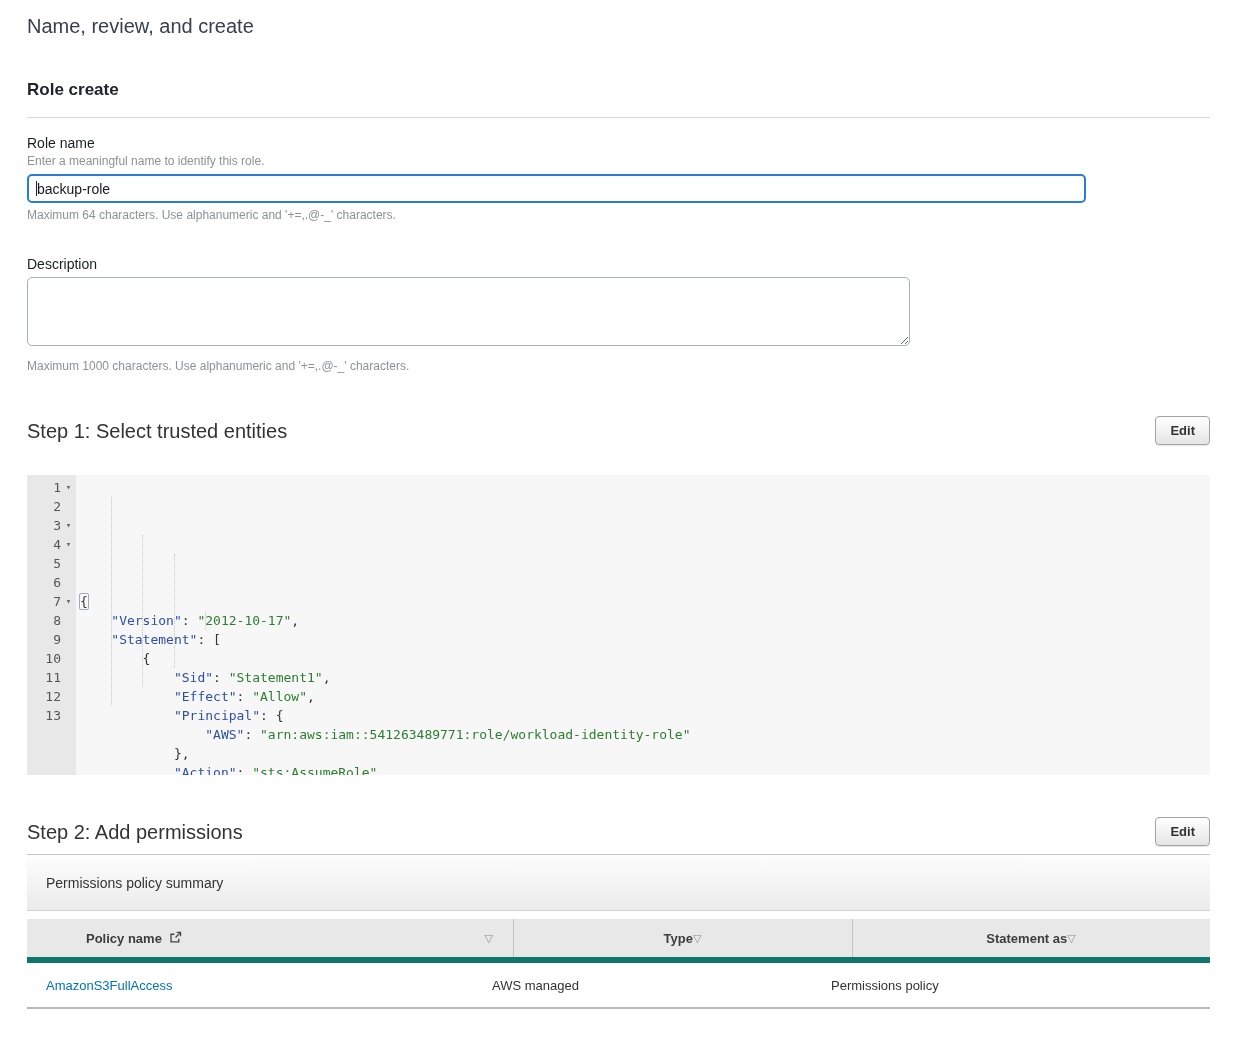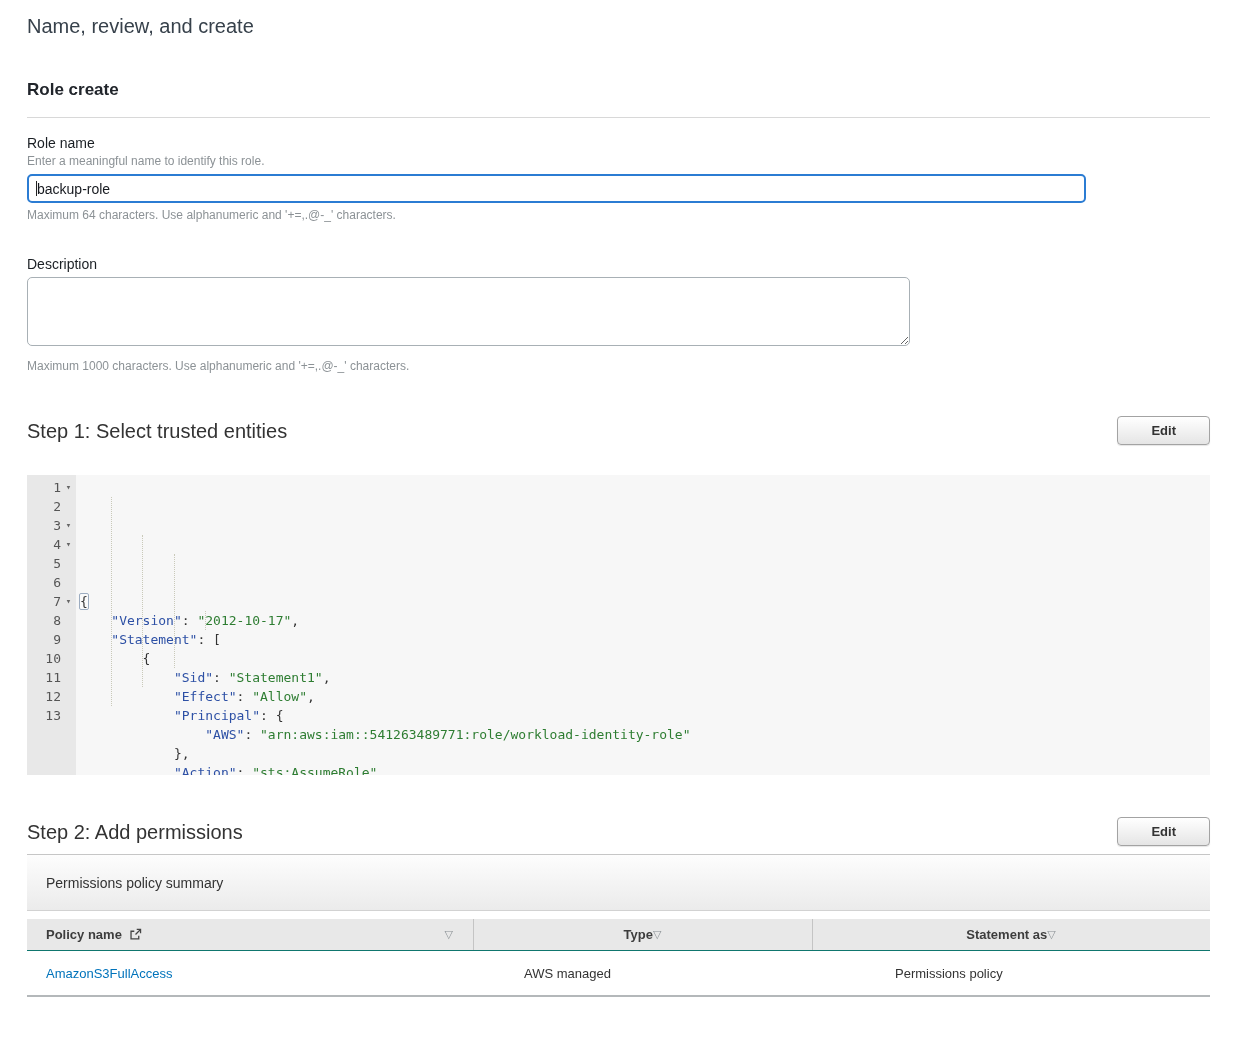--- a/index.html
+++ b/index.html
@@ -34,21 +34,21 @@
     padding:6px 8px; resize:vertical; outline:none; background:#fff;
   }
   .desc-group { margin-top:33px; }
   .desc-group .constraint { margin-top:9px; }
 
   .step-row { display:flex; justify-content:space-between; align-items:center; margin-top:42px; }
   .step-row.second { }
   .step-heading { font-size:20px; font-weight:400; color:#333; line-height:24px; }
   .btn-edit {
     font-family:"Liberation Sans", sans-serif; font-size:13px; font-weight:700; color:#333;
-    padding:0 33px; height:29px; border:1px solid #a3a3a3; border-radius:4px;
+    padding:0 14px; height:29px; border:1px solid #a3a3a3; border-radius:4px;
     background:linear-gradient(#ffffff,#e5e5e5); box-shadow:0 1px 1px rgba(0,0,0,.10);
     cursor:pointer;
   }
 
   
   .editor {
     display:flex; margin-top:30px; height:300px; background:#f7f7f7;
     font-family:"DejaVu Sans Mono", monospace; font-size:13px; line-height:19px;
     position:relative; overflow:hidden;
   }
@@ -65,30 +65,30 @@
   .ig { position:absolute; width:0; border-left:1px dotted #c9c9b9; z-index:0; }
 
   
   .panel-divider { border-top:1px solid #c6c6c6; margin-top:8px; height:0; }
   .panel-header {
     height:56px; background:linear-gradient(#fdfdfd,#ebebeb); border-bottom:1px solid #d2d2d2;
     display:flex; align-items:center; padding-left:19px; font-size:14px; color:#333;
   }
   .perm-table { margin-top:8px; }
   .thead {
-    display:flex; height:32px; background:#e8e8e8; border-bottom:1px solid #0f766e;
-    font-weight:700; font-size:13px; color:#3d3d3d;
+    display:flex; height:44px; background:#e8e8e8; border-bottom:6px solid #0f766e;
+    font-weight:700; font-size:13px; color:#3d3d3d;padding-left:40px;
   }
   .th { display:flex; align-items:center; justify-content:space-between; padding:0 20px 0 19px; height:100%; }
   .th + .th { border-left:1px solid #c4c4c4;justify-content:center; }
   .c1 { width:446px; } .c2 { width:339px; } .c3 { flex:1; }
   .th-label { display:flex; align-items:center; gap:7px; }
   .tri { color:#8a9094; font-size:11px; font-weight:400; cursor:pointer; }
   .ext-icon { display:inline-block; position:relative; top:1px; }
-  .trow { display:flex; height:46px; align-items:center; font-size:13px; border-bottom:2px solid #b4b8ba; background:#fff;gap:32px; }
+  .trow { display:flex; height:46px; align-items:center; font-size:13px; border-bottom:2px solid #b4b8ba; background:#fff; }
   .td { padding-left:19px; }
   .policy-link { color:#0073bb; text-decoration:none; cursor:pointer; }
 </style>
 </head>
 <body>
 
 <div class="wrap">
 
   <h1 class="page-title">Name, review, and create</h1>
 

